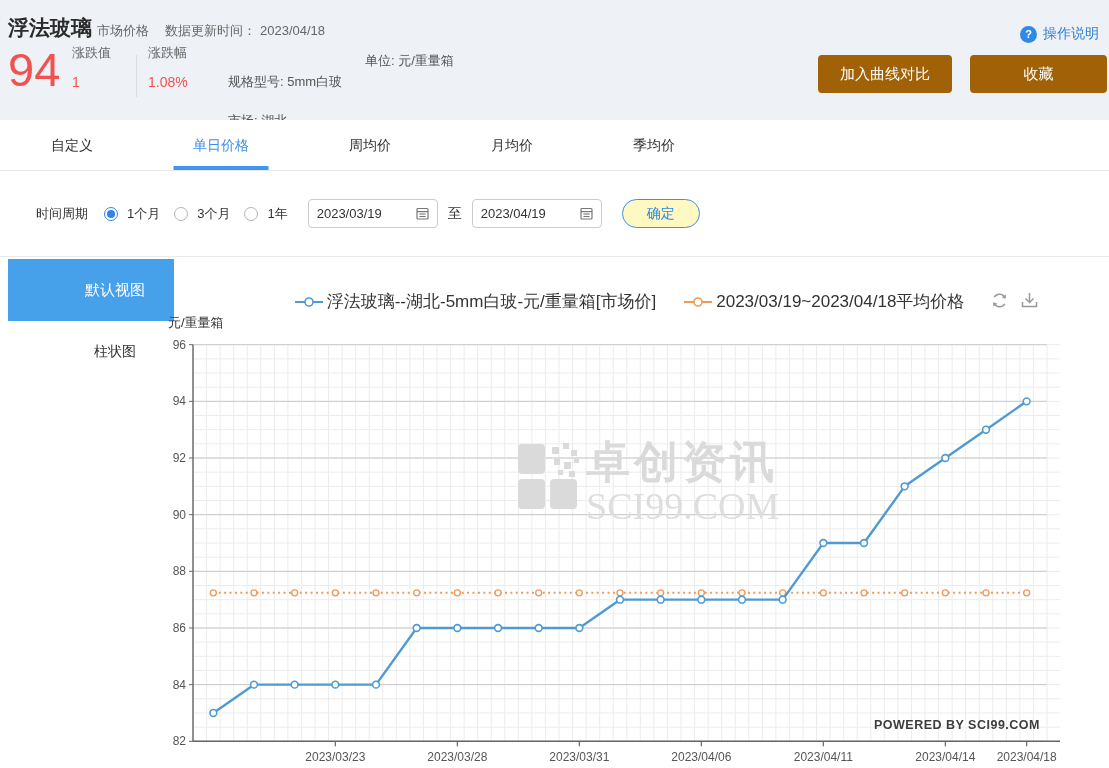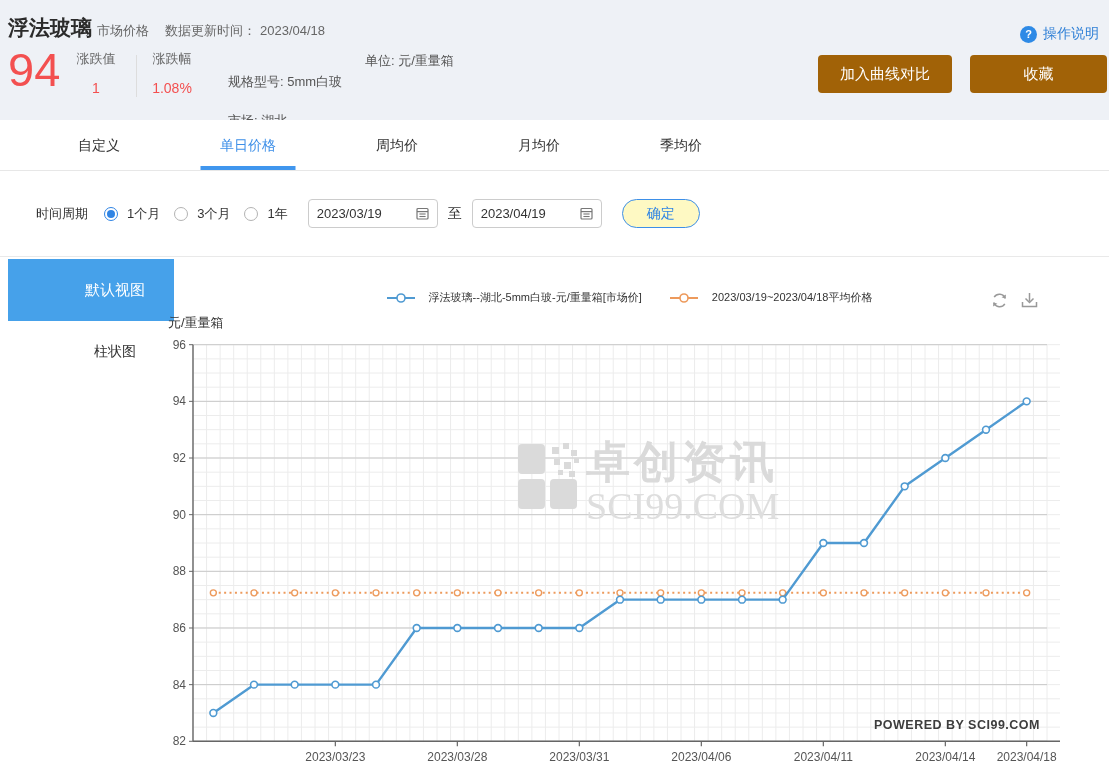--- a/index.html
+++ b/index.html
@@ -10,40 +10,40 @@
   .header{position:absolute;left:0;top:0;width:1109px;height:120px;}
   .app-title{position:absolute;left:8px;top:14px;font-size:21px;font-weight:bold;color:#2b2b2b;}
   .price-type{position:absolute;left:97px;top:22px;font-size:13px;color:#666;}
   .update{position:absolute;left:165px;top:22px;font-size:13px;color:#666;}
   .update span{margin-right:4px;}
   .help{position:absolute;right:10px;top:25px;display:flex;align-items:center;gap:6px;cursor:pointer;}
   .help-icon{width:17px;height:17px;border-radius:50%;background:#2e8ae6;color:#fff;font-size:11px;font-weight:bold;
              display:flex;align-items:center;justify-content:center;}
   .help-text{font-size:14px;color:#2e7fd6;}
   .big-price{position:absolute;left:8px;top:44px;font-size:47px;line-height:1.1;color:#f35050;}
-  .chg-group{position:absolute;top:50px;width:48px;text-align:center;}
+  .chg-group{position:absolute;top:44px;width:48px;}
   .chg-group .lbl{font-size:13px;color:#666;}
   .chg-group .val{margin-top:12px;font-size:14px;color:#f35050;}
   .g1{left:72px;}
   .g2{left:148px;}
   .vsep{position:absolute;left:136px;top:55px;width:1px;height:42px;background:#ddd;}
   .spec-col{position:absolute;left:228px;top:52px;font-size:13px;color:#555;}
   .spec-col div{margin-bottom:11px;margin-top:21px;}
   .unit-col{position:absolute;left:365px;top:52px;font-size:13px;color:#555;}
   .hbtn{position:absolute;top:55px;height:38px;background:#a16207;color:#fff;font-size:15px;
         border:none;border-radius:4px;cursor:pointer;font-family:inherit;}
   .btn-compare{left:818px;width:134px;}
   .btn-fav{left:970px;width:137px;}
 
   
   .card{position:absolute;left:0;top:120px;width:1109px;height:648px;background:#fff;}
 
   
   .tabs{position:relative;height:50px;border-bottom:1px solid #e7e7e7;display:flex;align-items:flex-start;
-        padding-left:78px;gap:100px;}
+        padding-left:51px;gap:100px;}
   .tab{position:relative;font-size:14px;color:#333;cursor:pointer;height:50px;line-height:50px;}
   .tab.active{color:#3d8fe8;}
   .tab.active::after{content:"";position:absolute;left:50%;transform:translateX(-50%);bottom:0;
         width:95px;height:4px;background:#4096ee;}
 
   
   .filters{position:relative;height:85px;border-bottom:1px solid #e9e9e9;display:flex;align-items:center;
         padding-left:36px;}
   .f-label{font-size:13px;color:#333;margin-right:16px;}
   .radio{display:flex;align-items:center;gap:9px;margin-right:14px;font-size:13px;color:#333;cursor:pointer;}
@@ -56,21 +56,21 @@
   .confirm-btn{margin-left:20px;width:78px;height:29px;border:1px solid #3d8fe8;border-radius:15px;
         background:#fef9c3;color:#2f84e4;font-size:14px;cursor:pointer;font-family:inherit;}
 
   
   .chart-section{position:relative;height:512px;}
   .side-item{width:118px;margin-left:8px;text-align:center;cursor:pointer;padding-left:48px;}
   .side-item.active{margin-top:2px;height:62px;line-height:62px;background:#46a1ea;color:#fff;font-size:15px;}
   .side-item.plain{height:60px;line-height:60px;color:#333;font-size:14px;}
   .chart-wrap{position:absolute;left:150px;top:0;width:959px;height:512px;}
   .legend{position:absolute;left:0;top:31px;width:100%;display:flex;justify-content:center;gap:28px;}
-  .legend-item{display:flex;align-items:center;gap:14px;font-size:11px;color:#333;cursor:pointer;}
+  .legend-item{display:flex;align-items:center;gap:4px;font-size:17px;color:#333;cursor:pointer;}
   .chart-icons{position:absolute;top:32px;right:70px;display:flex;gap:11px;}
   .chart-icons svg{cursor:pointer;}
   #chart-svg{position:absolute;left:0;top:0;}
 </style>
 </head>
 <body>
 
 <div class="page">
 
   <div class="header">

